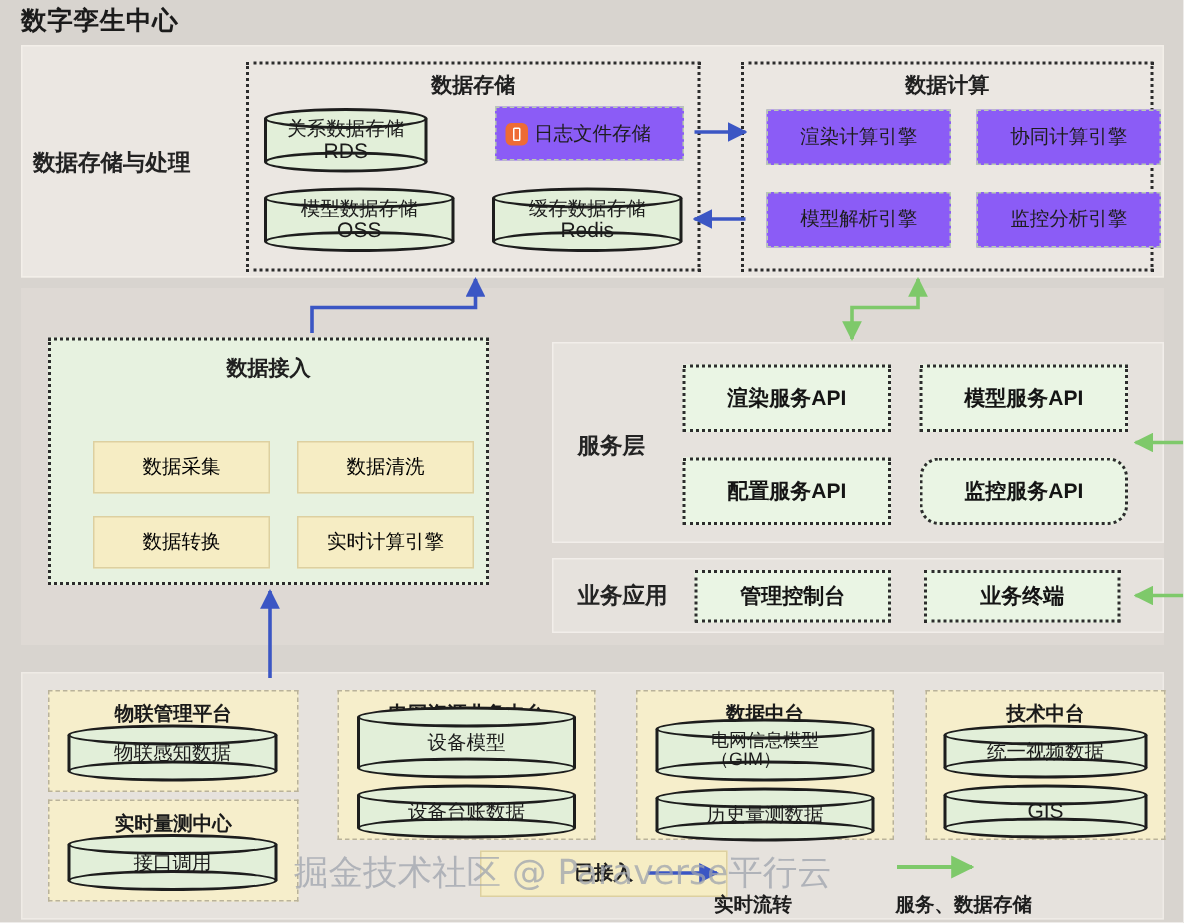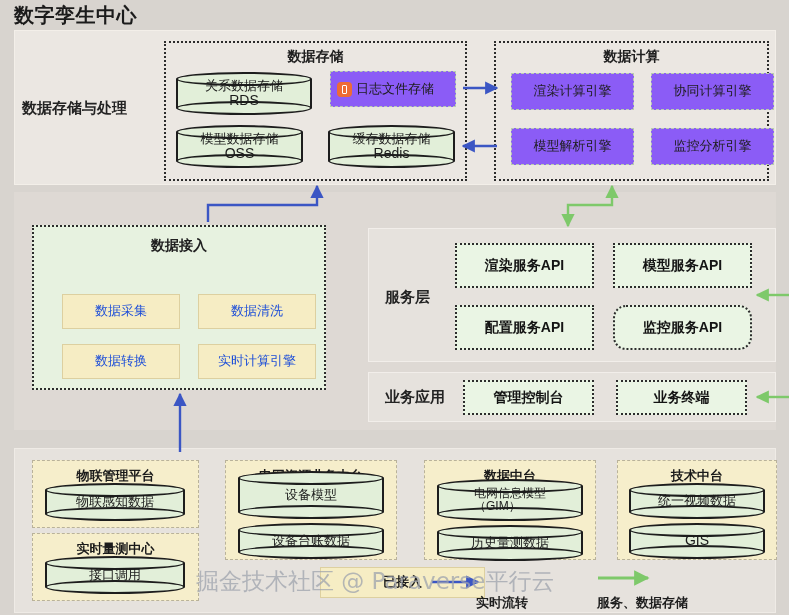--- a/index.html
+++ b/index.html
@@ -21,21 +21,21 @@
   
   .abs { position: absolute; box-sizing: border-box; }
   .ctr {
     display: flex; align-items: center; justify-content: center;
     text-align: center; line-height: 1.15;
   }
 
   
   #page-title {
     left: 14px; top: 2px;
-    font-size: 20px; font-weight: bold; color: #1b1b1b;
+    font-size: 17px; font-weight: bold; color: #1b1b1b;
     letter-spacing: 0.5px;
   }
 
   
   .panel-upper {
     left: 14px; top: 30px; width: 762px; height: 155px;
     background: #ebe7e2;
     border: 1px solid #f3efe9;
   }
   .panel-mid {
@@ -72,21 +72,21 @@
     font-size: 13px; color: #1d1d1d;
   }
   .chip-green-dotted {
     background: #eaf5e4;
     border: 2px dotted #2c2c2c;
     font-size: 14px; font-weight: bold; color: #141414;
   }
   .chip-yellow {
     background: #f6edc4;
     border: 1px solid #ddd0a0;
-    font-size: 13px; color: #1d4ed8;
+    font-size: 13px; color: #000000;
   }
   .chip-legend {
     background: #f6edc4;
     border: 1px solid #ddd0a0;
     font-size: 13px; font-weight: bold; color: #1d1d1d;
   }
 
   
   .cyl {
     position: absolute;
@@ -174,21 +174,21 @@
   <div class="abs" id="page-title">数字孪生中心</div>
 
   <div class="abs panel-upper"></div>
 
   <div class="abs group-label" style="left:22px; top:99px;">数据存储与处理</div>
 
   <div class="abs dotted-box" style="left:164px; top:41px; width:303px; height:140px;">
     <div class="section-title" style="margin-top:5px;">数据存储</div>
   </div>
 
-  <div class="cyl" style="left:176px; top:72px; width:136px; height:43px;padding-left:40px;">
+  <div class="cyl" style="left:176px; top:72px; width:109px; height:43px;padding-left:40px;">
     <div class="bot"></div>
     <div class="body"></div>
     <div class="top"></div>
     <div class="cyl-text">
       <span>关系数据存储</span>
       <span class="sub">RDS</span>
     </div>
   </div>
 
   <div class="abs chip-green" style="left:330px; top:71px; width:126px; height:36px; display:flex; align-items:center; padding-left:6px; gap:4px;">

